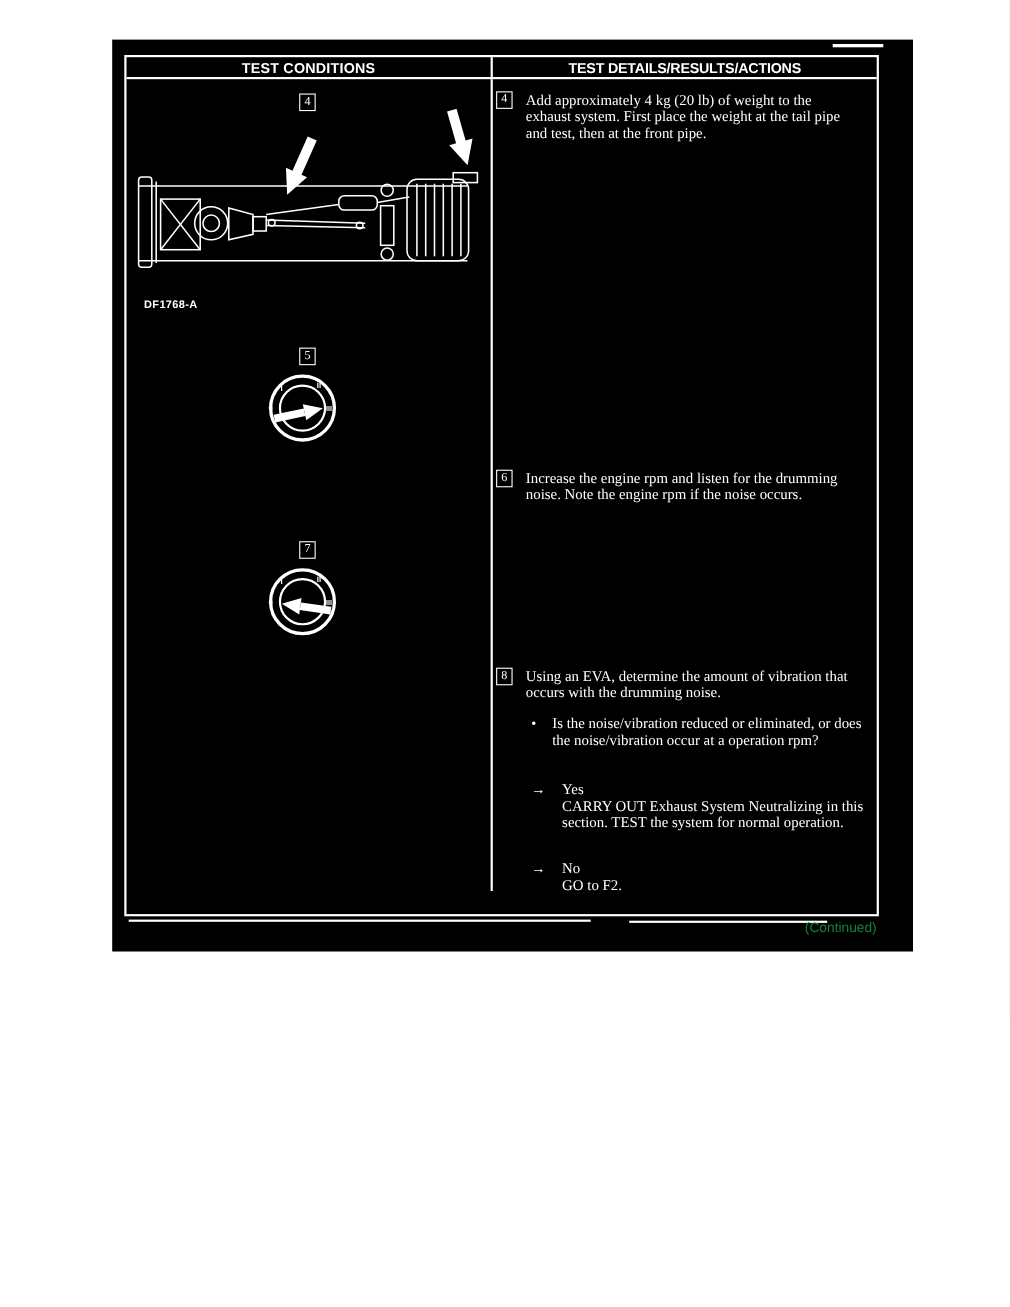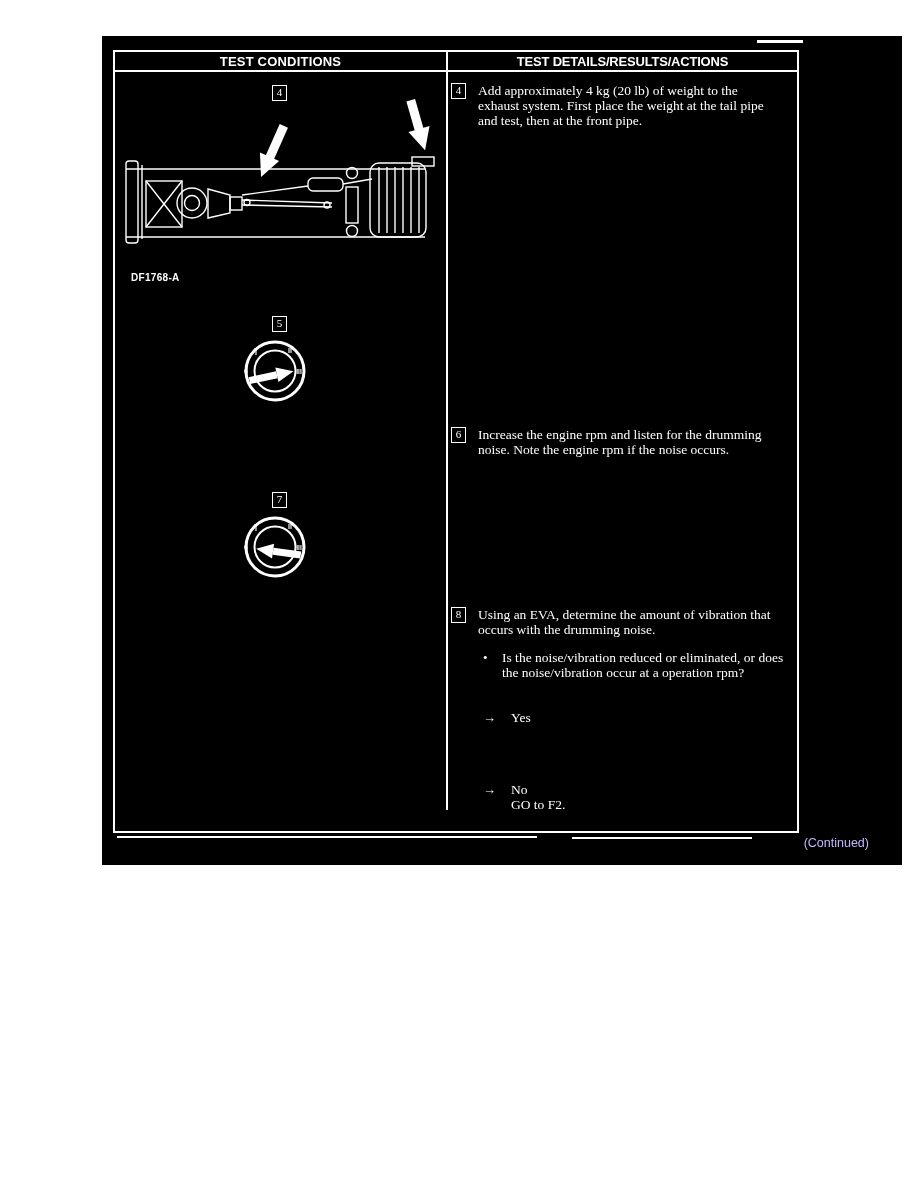--- a/index.html
+++ b/index.html
@@ -1,18 +1,18 @@
 <!DOCTYPE html>
 <html><head>
 <meta charset="utf-8">
 <style>
   * { margin:0; padding:0; box-sizing:border-box; }
   body { width:918px; height:1188px; background:#fff; font-family:"Liberation Serif", serif; }
   .page { position:relative; width:918px; height:1188px; background:#fff; overflow:hidden; }
-  .scan { position:absolute; left:102px; top:36px; width:800px; height:829px; background:#000; color:#fff; }
+  .scan { position:absolute; left:102px; top:36px; width:728px; height:829px; background:#000; color:#fff; }
 
   .artifact { position:absolute; background:#fff; }
   .a1 { left:655px; top:4px; width:46px; height:3px; }
   .a2 { left:15px; top:800px; width:420px; height:2px; }
   .a3 { left:470px; top:801px; width:180px; height:2px; }
 
   .doc-table { position:absolute; left:11px; top:14px; width:686px; height:783px; border:2px solid #fff; }
 
   .thead { display:flex; height:20px; border-bottom:2px solid #fff; }
   .th { color:#fff; font-family:"Liberation Sans", sans-serif; font-weight:bold; font-size:13px; line-height:20px; text-align:center; letter-spacing:0.2px; }
@@ -47,21 +47,21 @@
   .q-bullet { width:8px; flex:0 0 8px; margin-right:11px; font-size:13px; line-height:15px; }
   .q-text { width:292px; font-size:13.5px; line-height:15px; }
 
   .result { position:absolute; left:35px; display:flex; }
   .res-yes { top:638px; }
   .res-no { top:710px; }
   .res-arrow { width:20px; flex:0 0 20px; margin-right:8px; font-size:13px; line-height:15px; }
   .res-body { width:278px; font-size:13.5px; line-height:15px; }
   .res-label { font-weight:normal; display:block; }
 
-  .continued { position:absolute; right:33px; top:800px; font-family:"Liberation Sans", sans-serif; font-size:12.5px; color:#c4b5fd; }
+  .continued { position:absolute; right:33px; top:800px; font-family:"Liberation Sans", sans-serif; font-size:12.5px; color:#15803d; }
 
   svg text { font-family:"Liberation Sans", sans-serif; font-weight:bold; fill:#fff; }
 </style>
 </head>
 <body>
 
 <div class="page">
   <div class="scan">
     <div class="artifact a1"></div>
     <div class="artifact a2"></div>
@@ -174,20 +174,21 @@
 
           <div class="question">
             <div class="q-bullet">•</div>
             <div class="q-text">Is the noise/vibration reduced or eliminated, or does the noise/vibration occur at a operation rpm?</div>
           </div>
 
           <div class="result res-yes">
             <div class="res-arrow">→</div>
             <div class="res-body">
               <span class="res-label">Yes</span>
+              <span class="res-action">CARRY OUT Exhaust System Neutralizing in this section. TEST the system for normal operation.</span>
             </div>
           </div>
 
           <div class="result res-no">
             <div class="res-arrow">→</div>
             <div class="res-body">
               <span class="res-label">No</span>
               <span class="res-action">GO to F2.</span>
             </div>
           </div>

